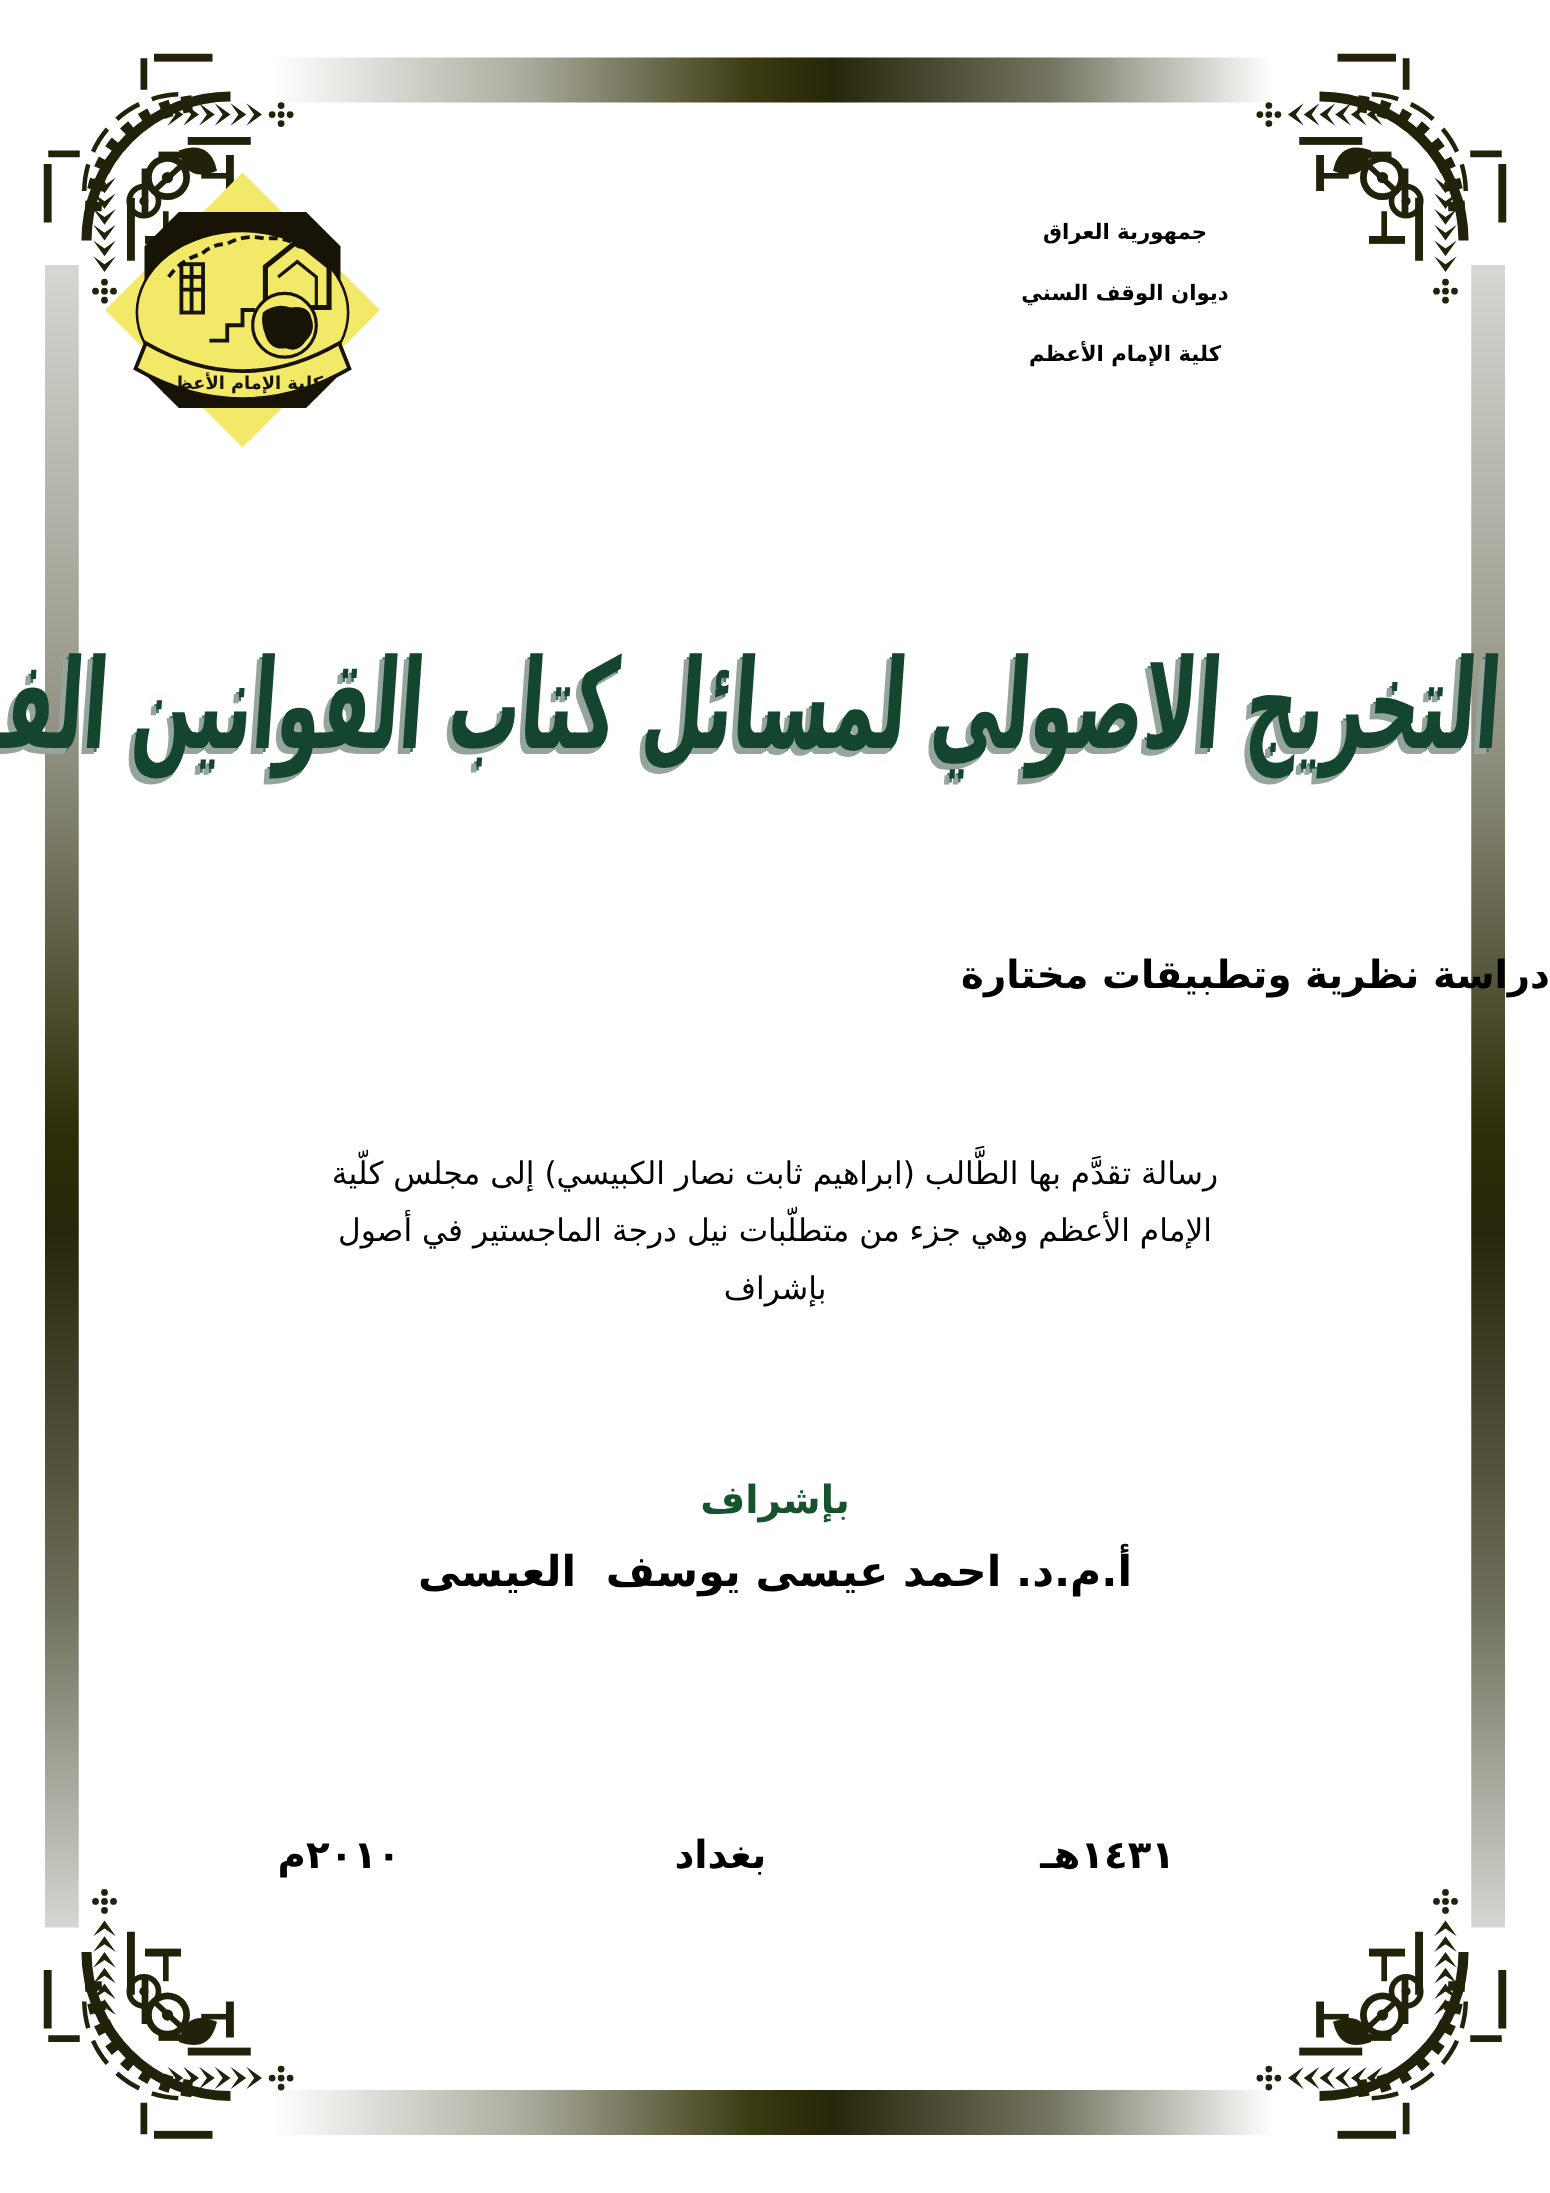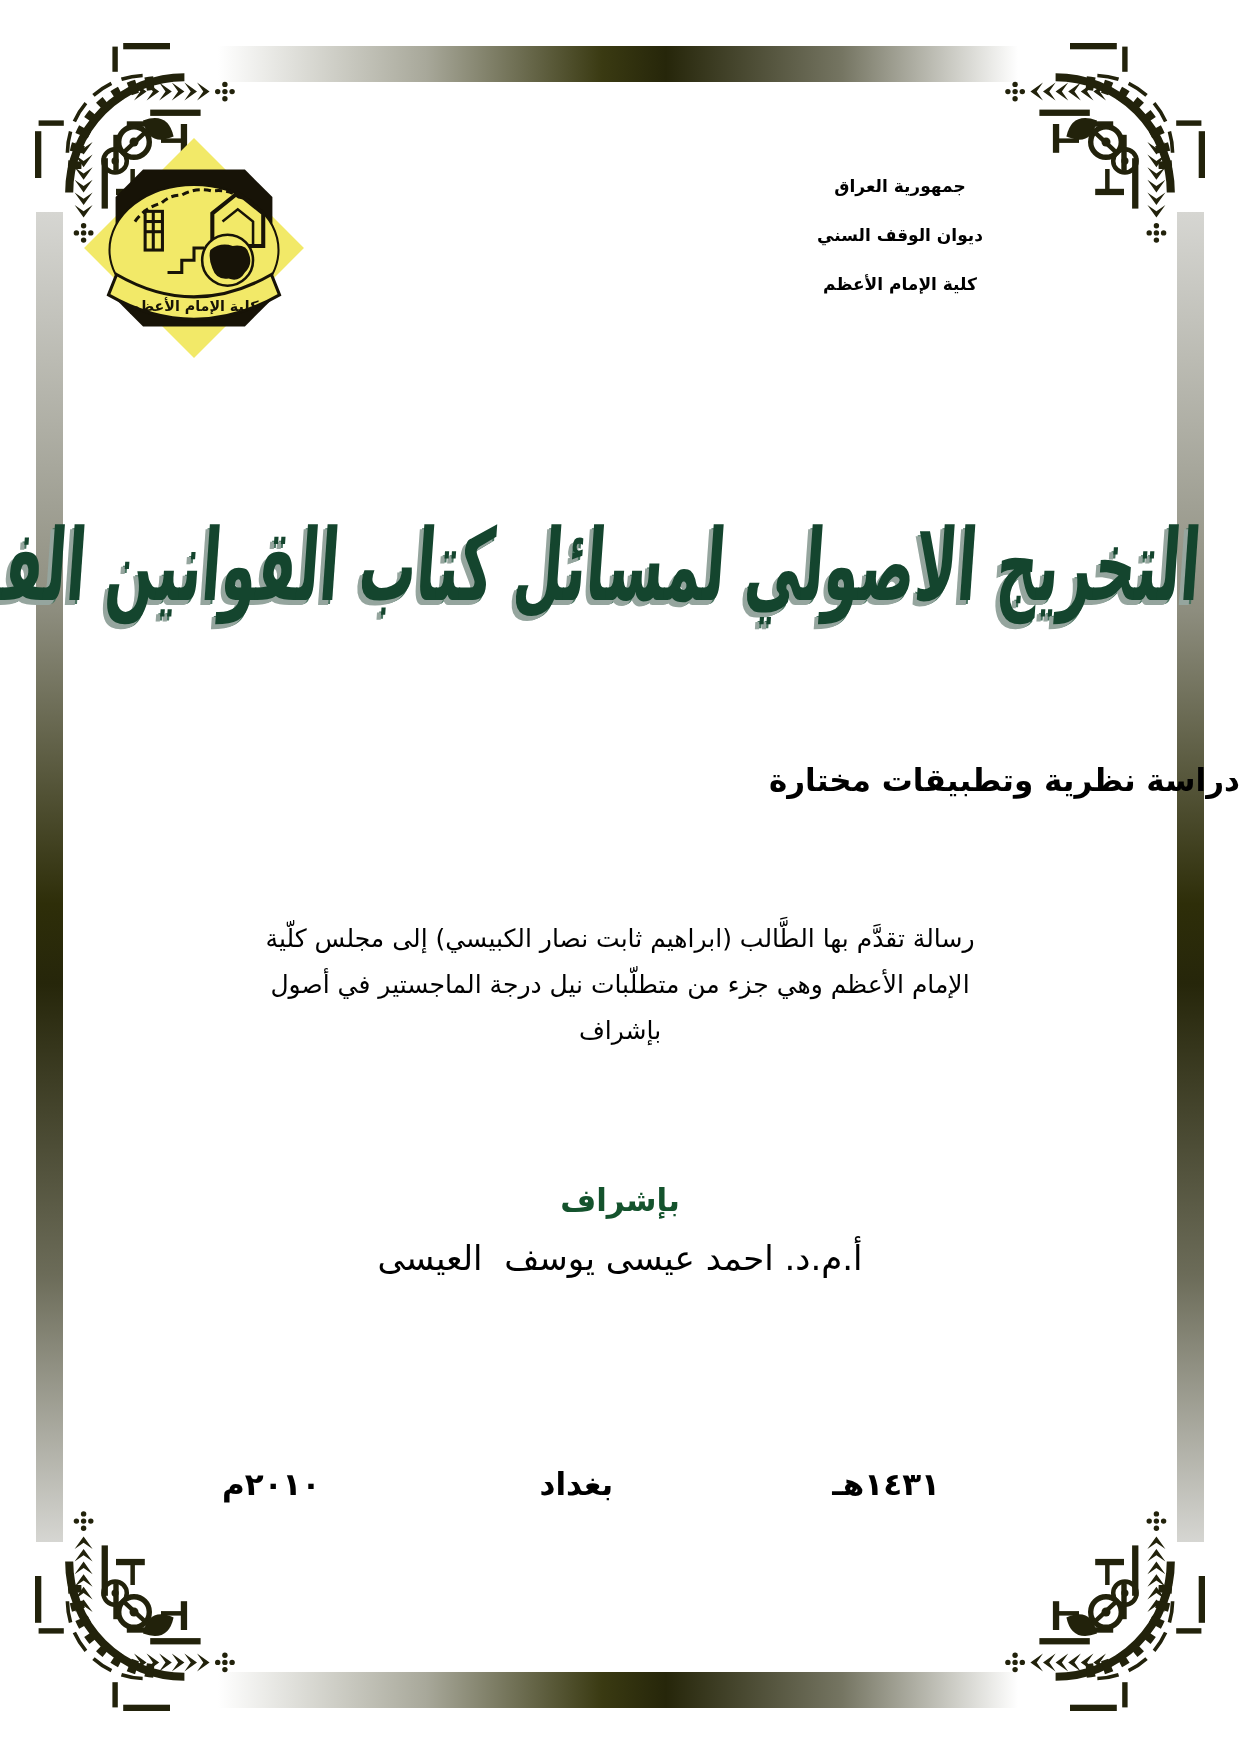--- a/index.html
+++ b/index.html
@@ -73,21 +73,21 @@
     text-align:center;font-size:25px;line-height:46px;color:#000;
   }
 
   
   .supervision-heading{
     position:absolute;top:1182px;left:0;right:0;
     text-align:center;font-size:31px;font-weight:bold;color:#14532d;
   }
   .supervisor-name{
     position:absolute;top:1238px;left:0;right:0;
-    text-align:center;font-size:34px;font-weight:normal;color:#000;
+    text-align:center;font-size:34px;font-weight:bold;color:#000;
     white-space:pre;
   }
 
   
   .footer-row{
     position:absolute;top:1466px;right:300px;left:222px;
     display:flex;justify-content:space-between;align-items:baseline;
     font-size:31px;font-weight:bold;color:#000;
   }
 </style>

